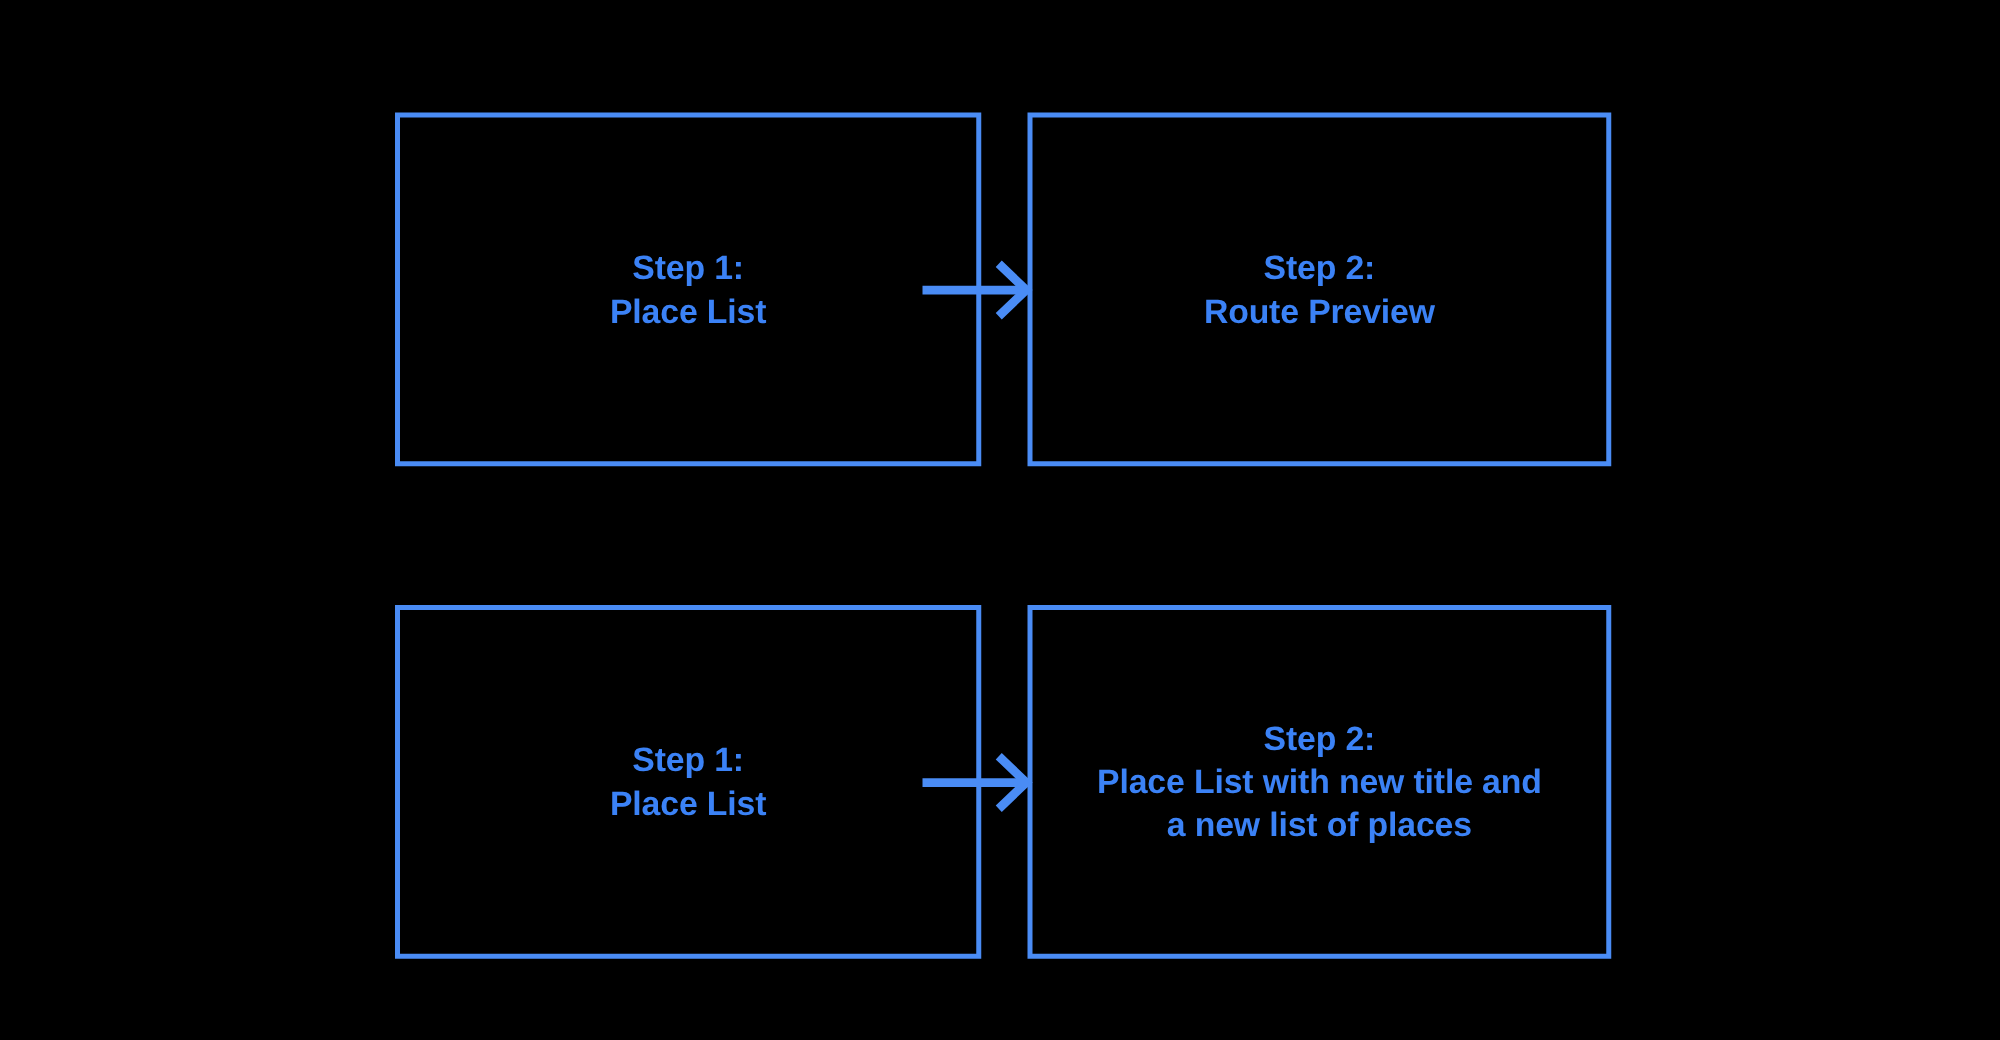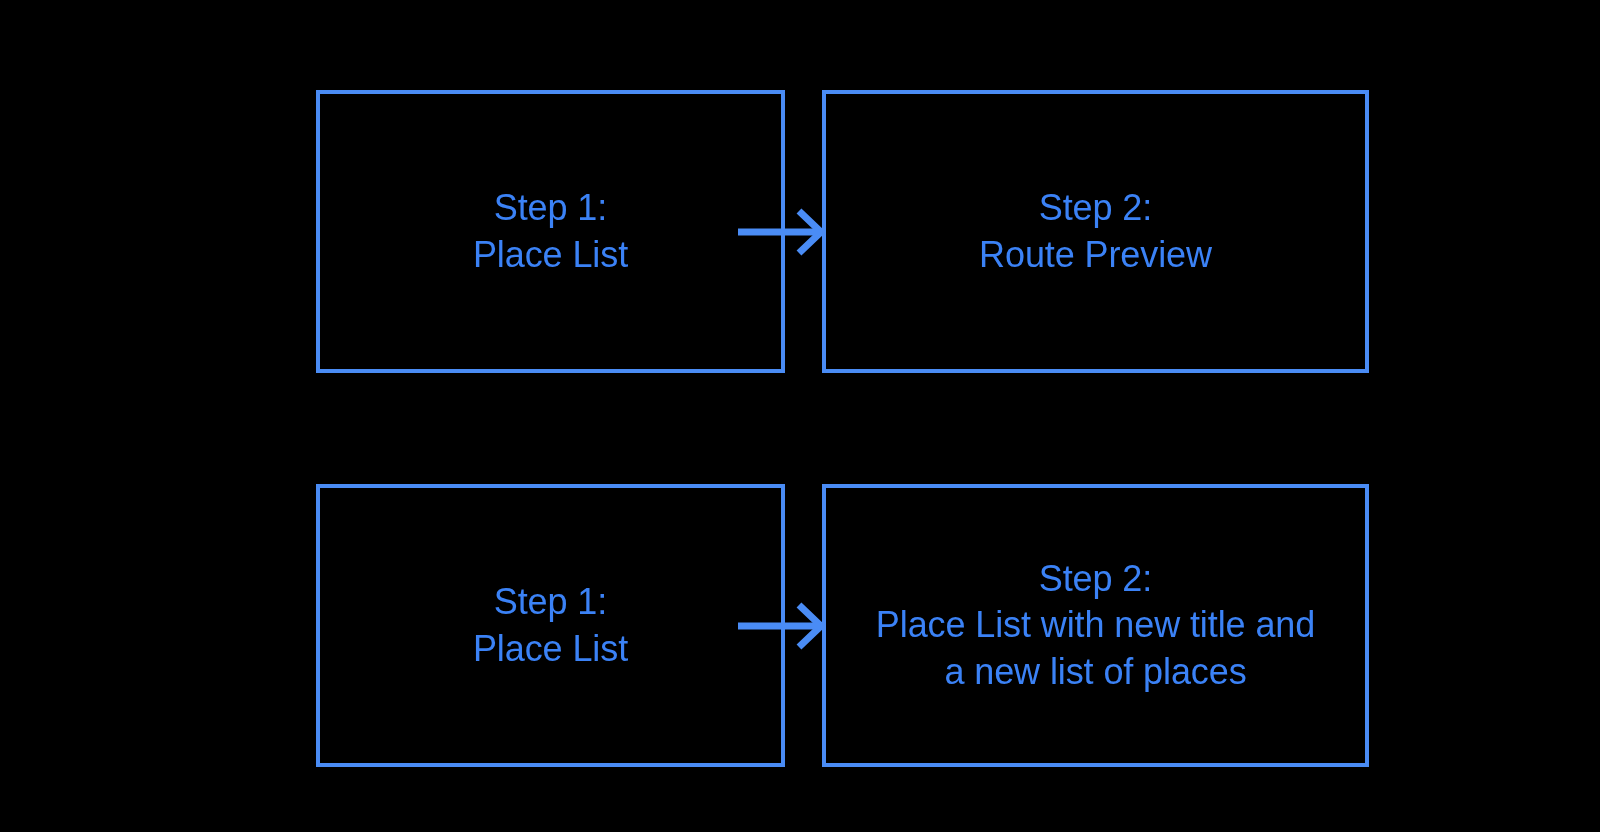--- a/index.html
+++ b/index.html
@@ -45,28 +45,28 @@
   }
   .step-box.box-left {
     left: 316px;
     top: 4px;
     width: 469px;
     height: 283px;
   }
   .step-box.box-right {
     left: 822px;
     top: 4px;
-    width: 547px;
+    width: 467px;
     height: 283px;
   }
 
   .step-label {
     color: #3b82f6;
-    font-size: 36px;
-    font-weight: normal;
+    font-size: 27px;
+    font-weight: bold;
     line-height: 1.28;
     letter-spacing: -0.1px;
     white-space: pre-line;
     padding: 0 10px;
   }
 
   
   .connector {
     position: absolute;
     left: 735px;

